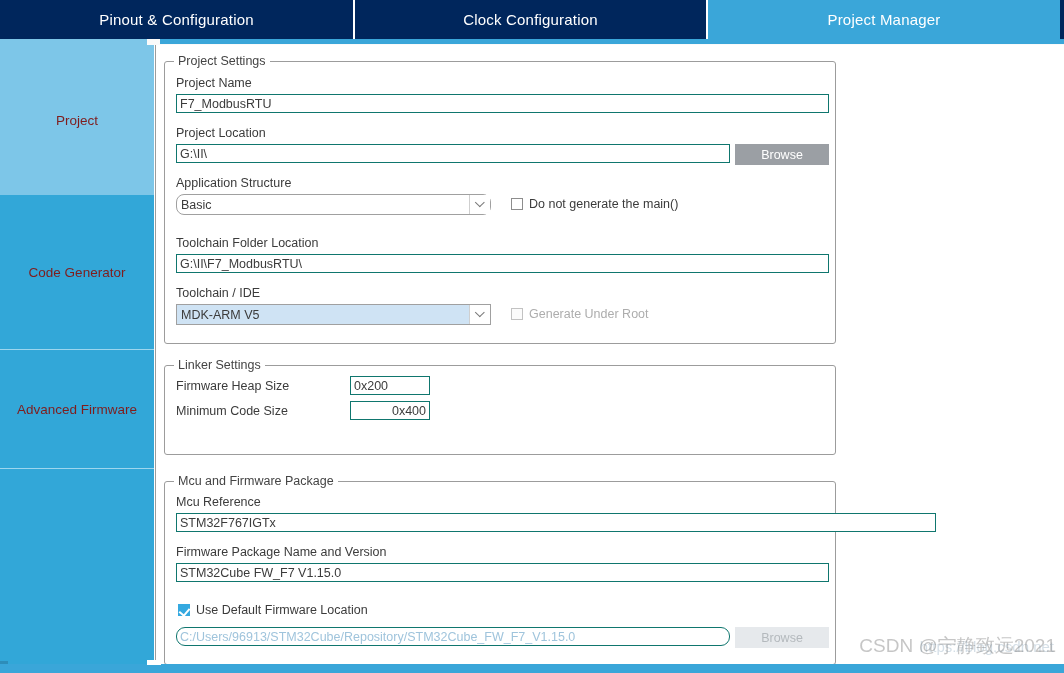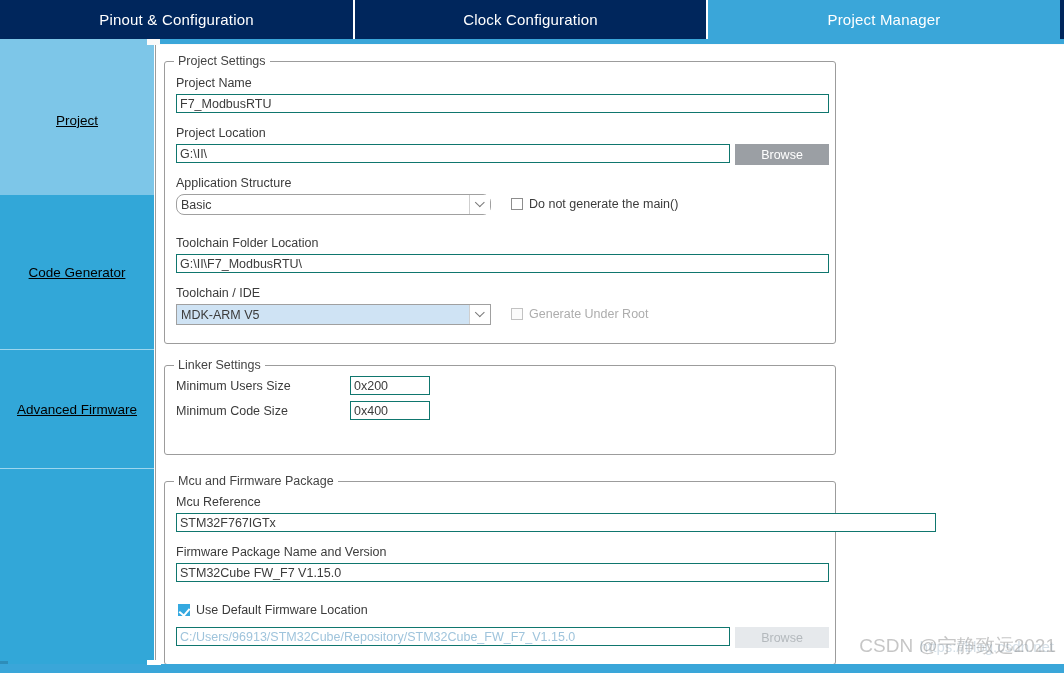--- a/index.html
+++ b/index.html
@@ -79,26 +79,25 @@
     width: 154px;
     height: 620px;
     background: #32a7d8;
   }
   .side-item {
     position: relative;
     width: 154px;
     display: flex;
     align-items: center;
     justify-content: center;
-    color: #000000;
+    color: #7f1d1d;
     font-size: 13.5px;
     text-align: center;
     user-select: none;
     border-bottom: 1px solid #9dd6ee;
-    text-decoration: underline;
   }
   .side-item.active { background: #7dc6e8; border-bottom: 0; }
   .side-item.s1 { height: 150px; }
   .side-item.s2 { height: 155px; }
   .side-item.s3 { height: 119px; }
   .side-item.s4 { height: 194px; border-bottom: 0; }
   .sidebar-tick {
     position: absolute;
     left: 0; bottom: 0;
     width: 8px; height: 4px;
@@ -355,42 +354,42 @@
       </div>
       <div class="checkrow disabled" style="left:346px; top:245px;">
         <span class="cbox disabled"></span>
         <span>Generate Under Root</span>
       </div>
     </div>
 
     <div class="group g-linker">
       <div class="legend">Linker Settings</div>
 
-      <div class="fieldlabel" style="left:11px; top:13px;">Minimum Users Size</div>
+      <div class="fieldlabel" style="left:11px; top:13px;">Firmware Heap Size</div>
       <input class="textbox" style="left: 185px; top: 10px; width: 80px;" type="text" value="0x200">
 
       <div class="fieldlabel" style="left:11px; top:38px;">Minimum Code Size</div>
-      <input class="textbox" style="left: 185px; top: 35px; width: 80px;" type="text" value="0x400">
+      <input class="textbox" style="left: 185px; top: 35px; width: 80px; text-align: right;" type="text" value="0x400">
     </div>
 
     <div class="group g-mcu">
       <div class="legend">Mcu and Firmware Package</div>
 
       <div class="fieldlabel" style="left:11px; top:13px;">Mcu Reference</div>
       <input class="textbox" style="left: 11px; top: 31px; width: 760px;" type="text" value="STM32F767IGTx">
 
       <div class="fieldlabel" style="left:11px; top:63px;">Firmware Package Name and Version</div>
       <input class="textbox" style="left: 11px; top: 81px; width: 653px;" type="text" value="STM32Cube FW_F7 V1.15.0">
 
       <div class="checkrow" style="left:13px; top:121px;">
         <span class="cbox checked"></span>
         <span>Use Default Firmware Location</span>
       </div>
 
-      <input class="textbox disabled" style="left: 11px; top: 145px; width: 554px;" type="text" readonly="" value="C:/Users/96913/STM32Cube/Repository/STM32Cube_FW_F7_V1.15.0">
+      <input class="textbox disabled" style="left: 11px; top: 145px; width: 554px; border-radius: 9px;" type="text" readonly="" value="C:/Users/96913/STM32Cube/Repository/STM32Cube_FW_F7_V1.15.0">
       <div class="btn disabled" style="left:570px; top:145px; width:94px;">Browse</div>
     </div>
 
   </div>
 
   <div class="wm-url">https://blog.csdn.net</div>
   <div class="wm">CSDN @宁静致远2021</div>
 
   <div class="bottombar">
     <div class="gap"></div>

